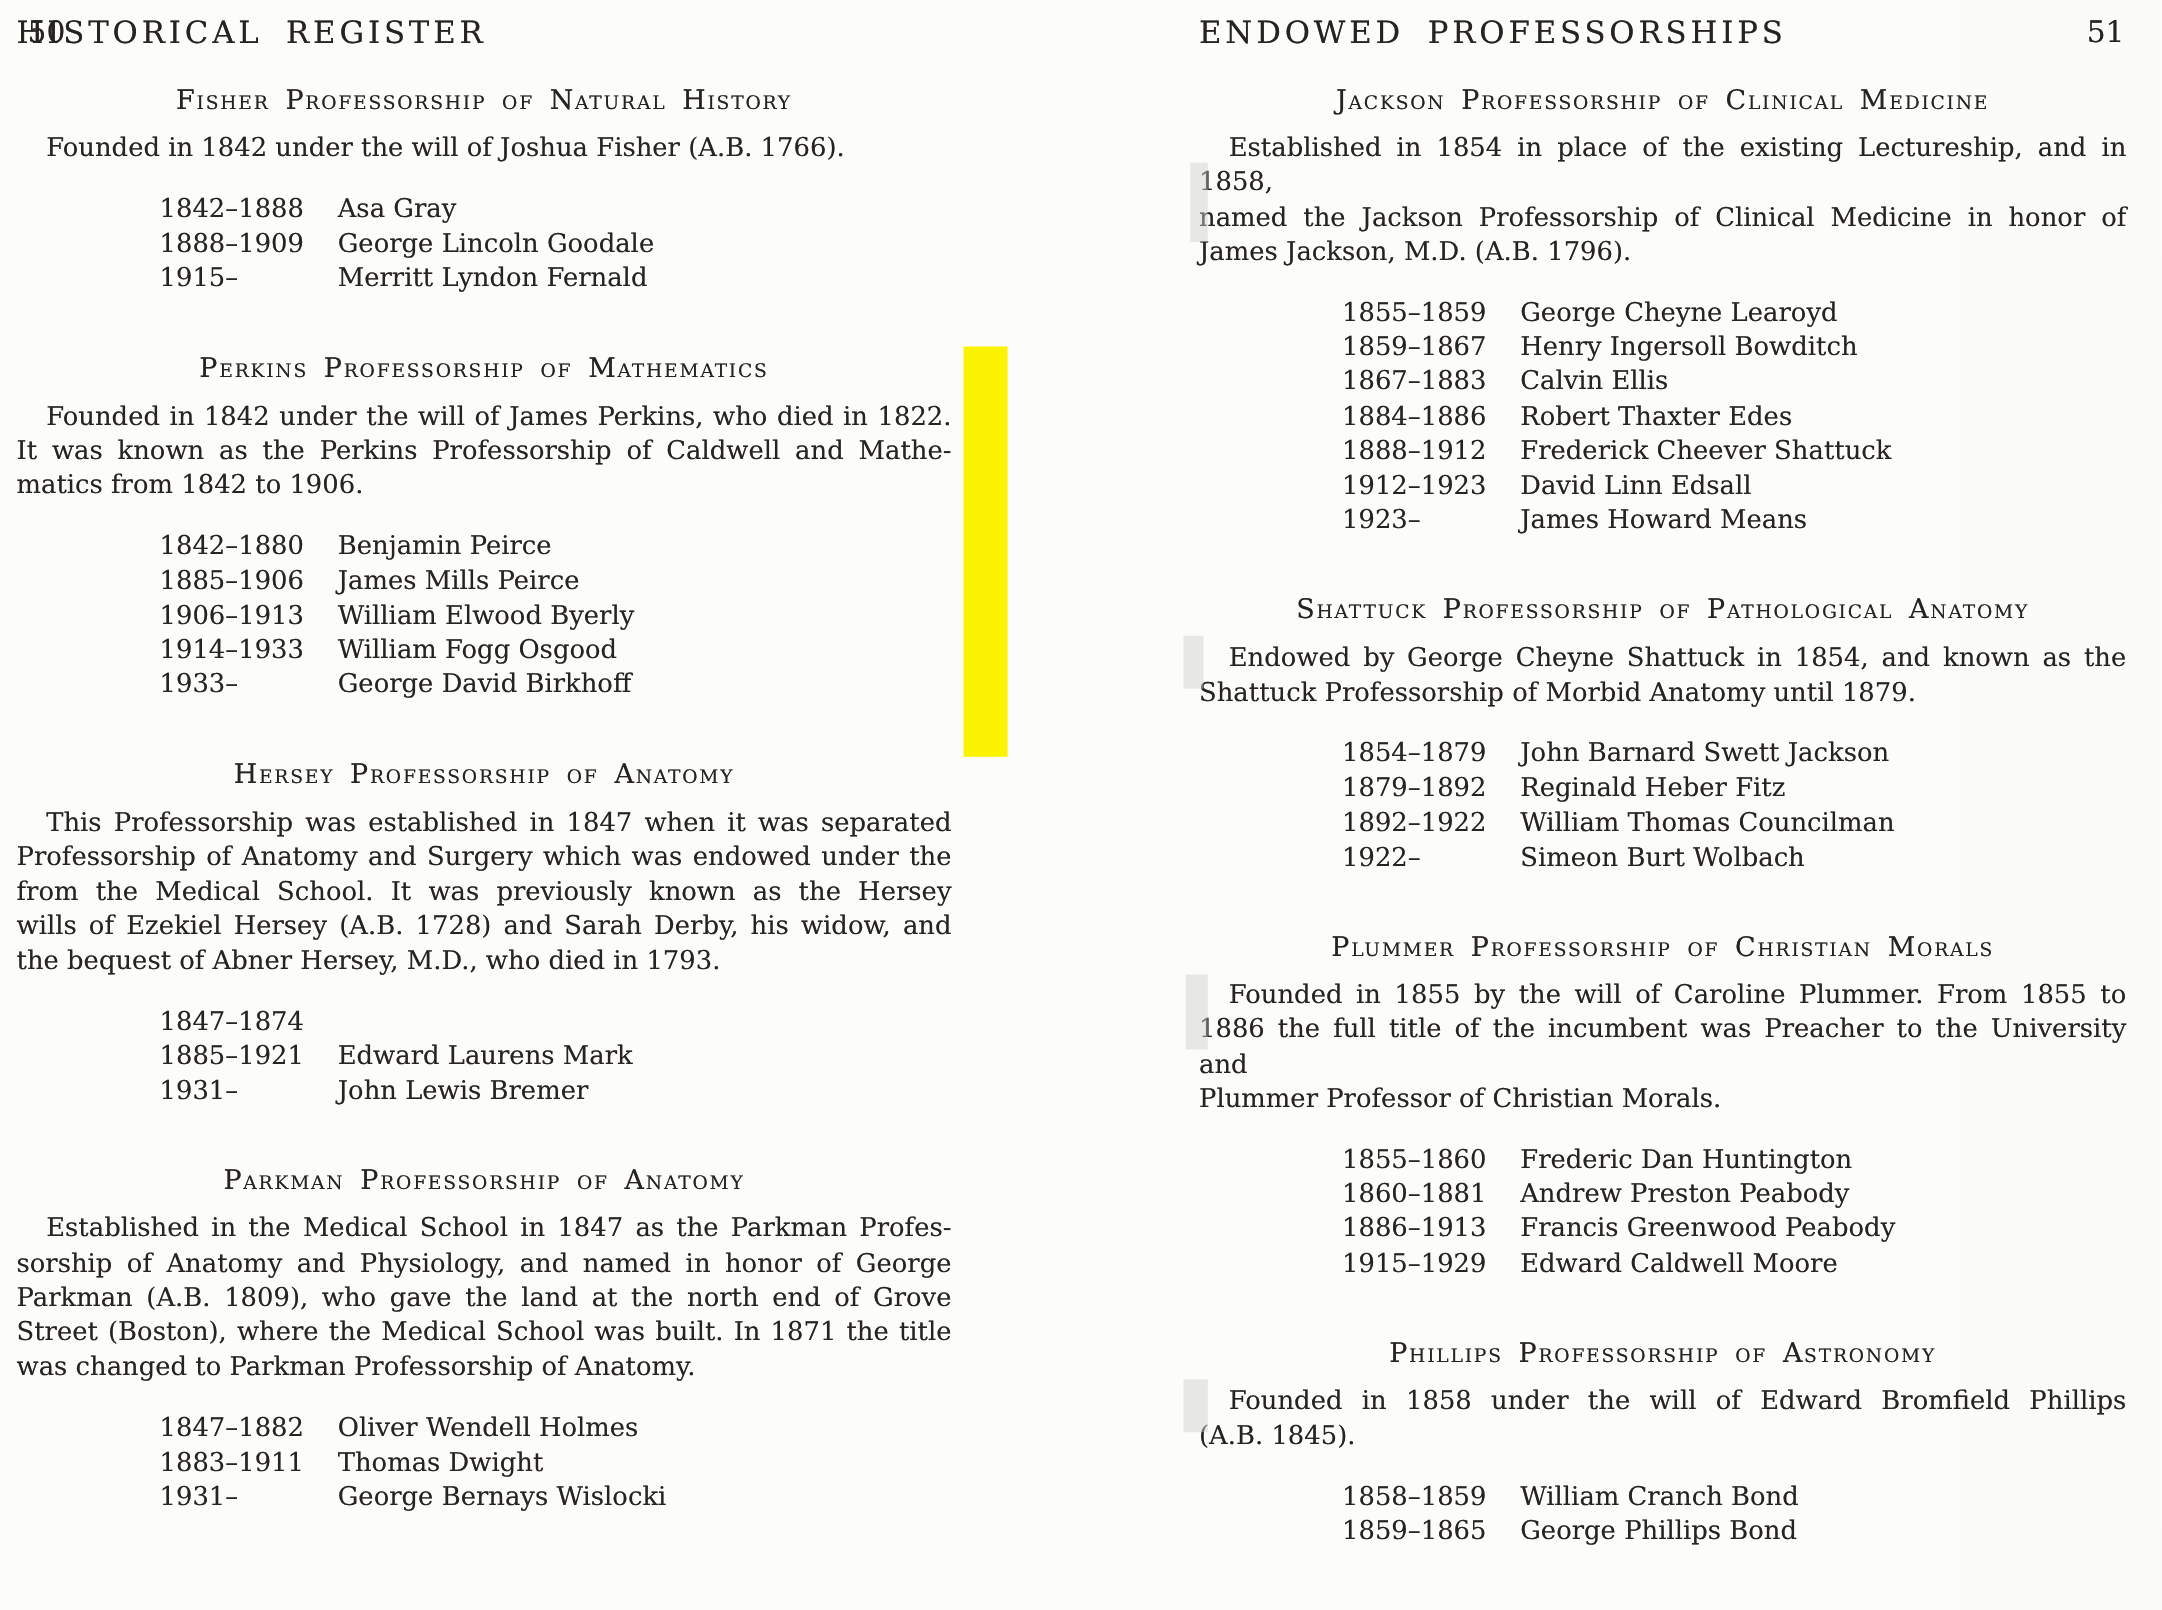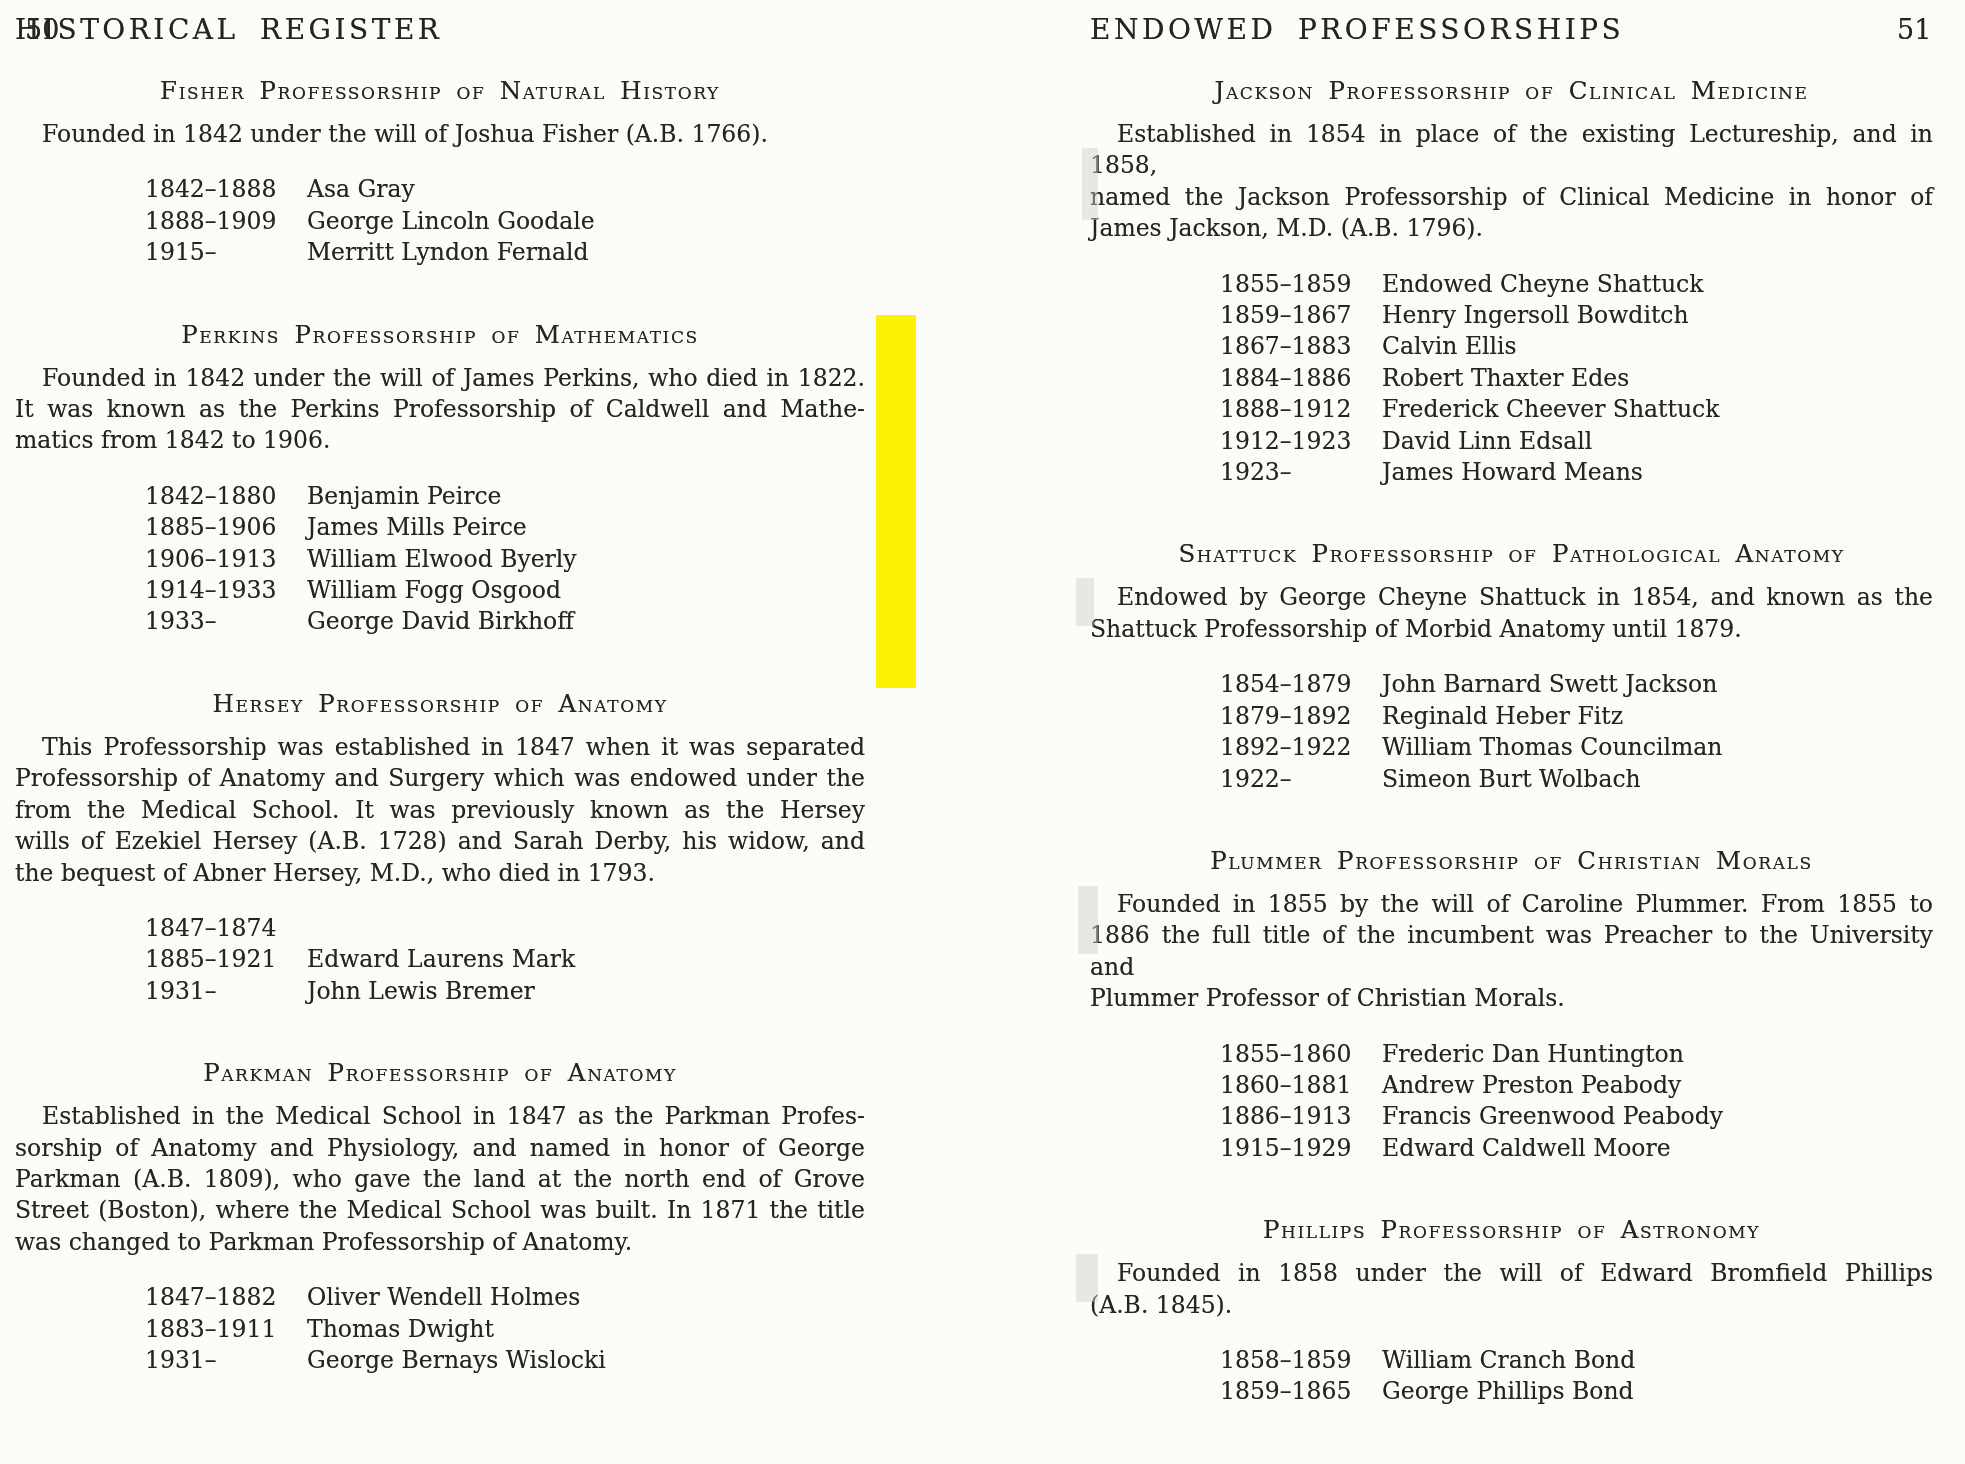--- a/index.html
+++ b/index.html
@@ -183,21 +183,21 @@
         <div class="section">
     <div class="sec-title">Jackson Professorship of Clinical Medicine</div>
     <div class="para">
             <div class="pline first">Established in 1854 in place of the existing Lectureship, and in 1858,</div>
             <div class="pline">named the Jackson Professorship of Clinical Medicine in honor of</div>
             <div class="pline last">James Jackson, M.D. (A.B. 1796).</div>
           </div>
     <div class="holders">
             <div class="hrow">
               <span class="years">1855–1859</span>
-              <span class="hname">Endowed Cheyne Shattuck</span>
+              <span class="hname">George Cheyne Learoyd</span>
             </div>
             <div class="hrow">
               <span class="years">1859–1867</span>
               <span class="hname">Henry Ingersoll Bowditch</span>
             </div>
             <div class="hrow">
               <span class="years">1867–1883</span>
               <span class="hname">Calvin Ellis</span>
             </div>
             <div class="hrow">

